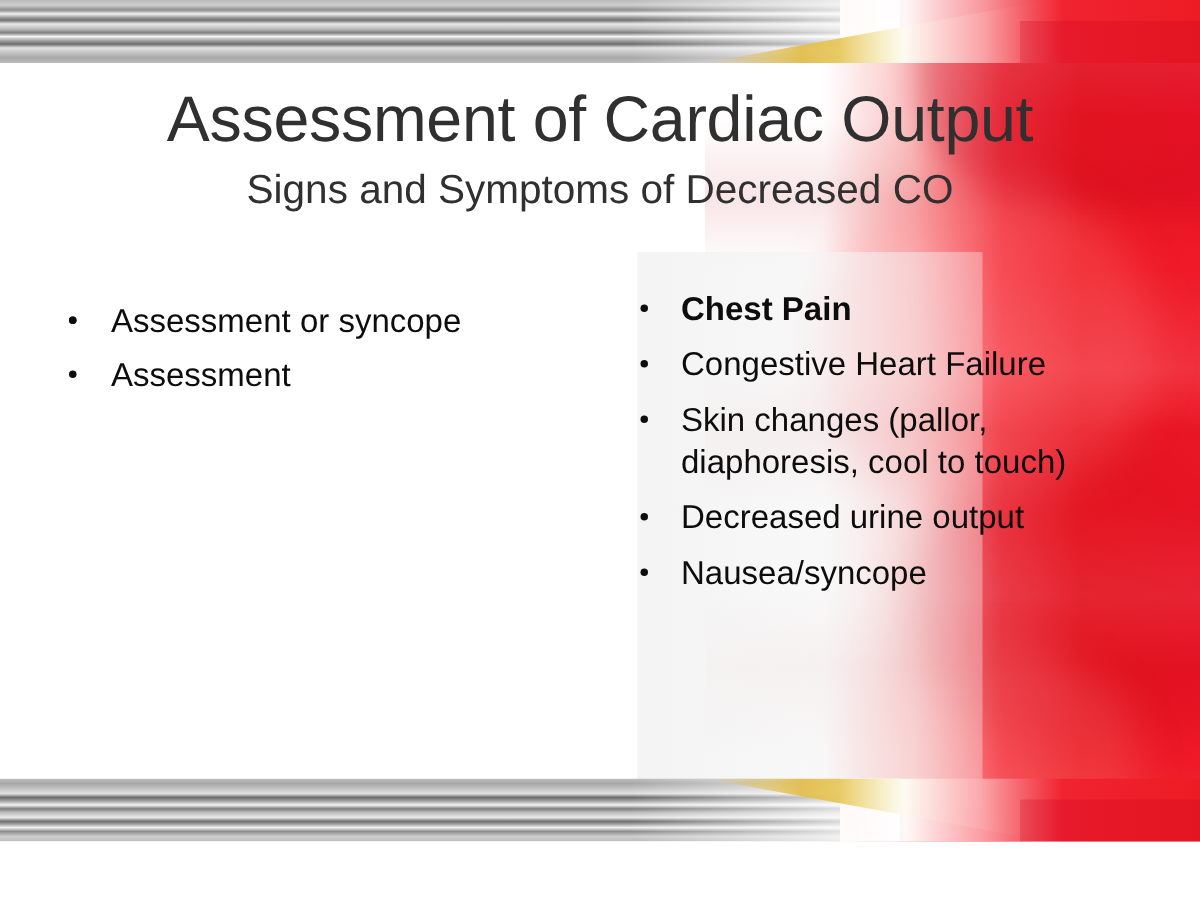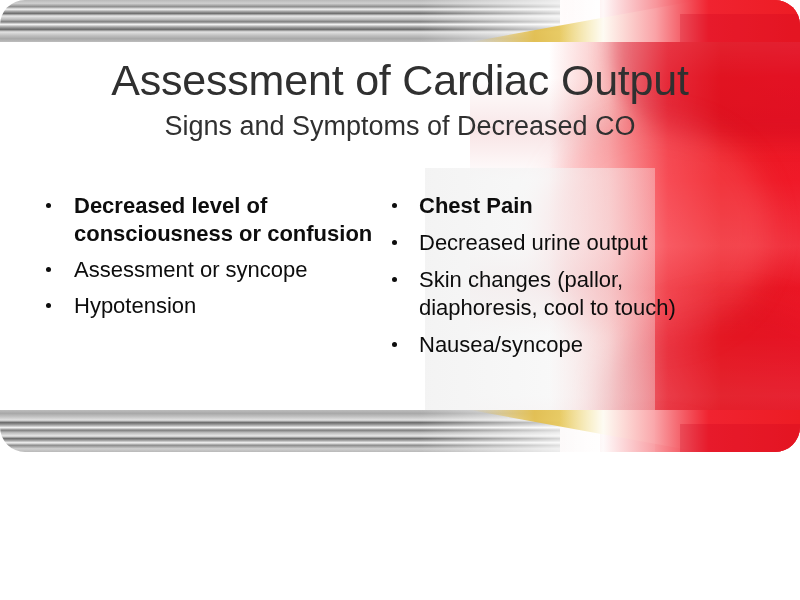--- a/index.html
+++ b/index.html
@@ -10,24 +10,23 @@
   body {
     width: 800px;
     height: 600px;
     overflow: hidden;
     font-family: "Liberation Sans", sans-serif;
   }
 
   #slide {
     position: relative;
     width: 800px;
-    height: 452px;
+    height: 561px;
     background: #ffffff;
     overflow: hidden;
-    border-radius: 25px;
   }
 
   
   .bg-red-field {
     position: absolute;
     top: 0;
     right: 0;
     width: 330px;
     height: 600px;
     background: linear-gradient(
@@ -236,21 +235,21 @@
     color: #303030;
     text-align: center;
   }
 
   
   .col {
     position: absolute;
     top: 192px;
   }
   .col-left { left: 38px; width: 350px; }
-  .col-right { left: 385px; width: 355px; }
+  .col-right { left: 420px; width: 355px; }
 
   .bullet-list {
     list-style: none;
     margin: 0;
     padding: 0;
   }
   .bullet-item {
     position: relative;
     padding-left: 36px;
     margin-bottom: 8px;
@@ -307,47 +306,50 @@
 
   <div class="title-block">
     <h1 class="slide-title">Assessment of Cardiac Output</h1>
     <h2 class="slide-subtitle">Signs and Symptoms of Decreased CO</h2>
   </div>
 
   <div class="col col-left">
     <ul class="bullet-list" id="list-left">
         <li class="bullet-item bold">
           <span class="bullet-dot"></span>
-          <span class="bullet-text">Decreased level of consciousness or confusion</span>
         </li>
         <li class="bullet-item">
           <span class="bullet-dot"></span>
           <span class="bullet-text">Assessment or syncope</span>
         </li>
         <li class="bullet-item">
           <span class="bullet-dot"></span>
-          <span class="bullet-text">Hypotension</span>
+          <span class="bullet-text">Assessment</span>
         </li>
       </ul>
   </div>
 
   <div class="col col-right">
     <ul class="bullet-list" id="list-right">
         <li class="bullet-item bold">
           <span class="bullet-dot"></span>
           <span class="bullet-text">Chest Pain</span>
         </li>
         <li class="bullet-item">
           <span class="bullet-dot"></span>
+          <span class="bullet-text">Congestive Heart Failure</span>
+        </li>
+        <li class="bullet-item">
+          <span class="bullet-dot"></span>
+          <span class="bullet-text">Skin changes (pallor, diaphoresis, cool to touch)</span>
+        </li>
+        <li class="bullet-item">
+          <span class="bullet-dot"></span>
           <span class="bullet-text">Decreased urine output</span>
         </li>
         <li class="bullet-item">
           <span class="bullet-dot"></span>
-          <span class="bullet-text">Skin changes (pallor, diaphoresis, cool to touch)</span>
-        </li>
-        <li class="bullet-item">
-          <span class="bullet-dot"></span>
           <span class="bullet-text">Nausea/syncope</span>
         </li>
       </ul>
   </div>
 
 </div>
 
 </body></html>

